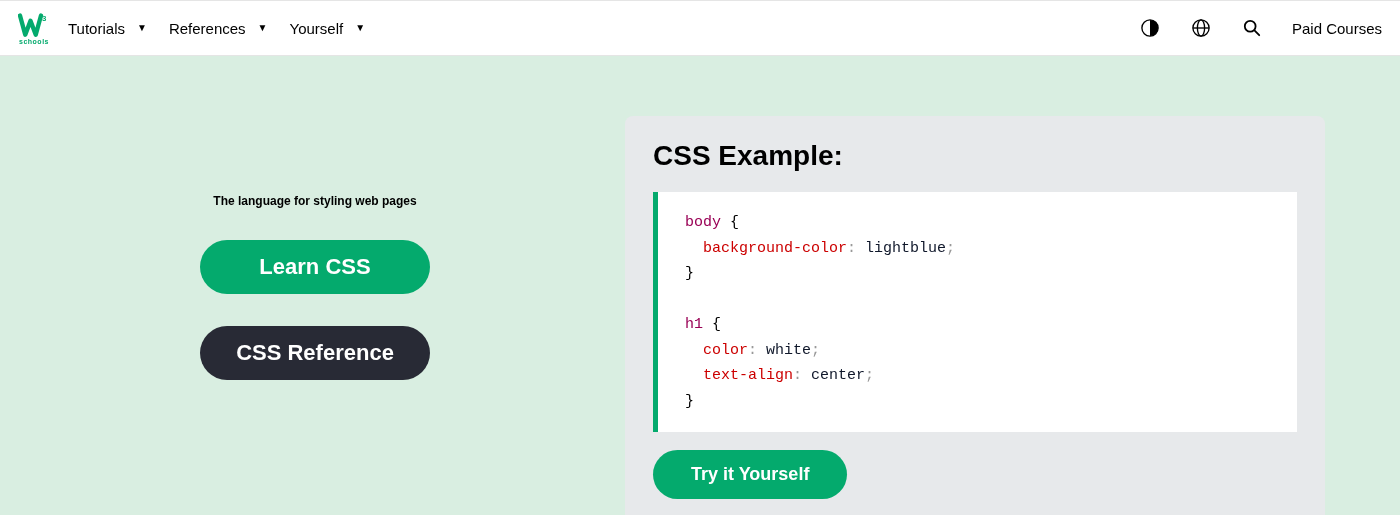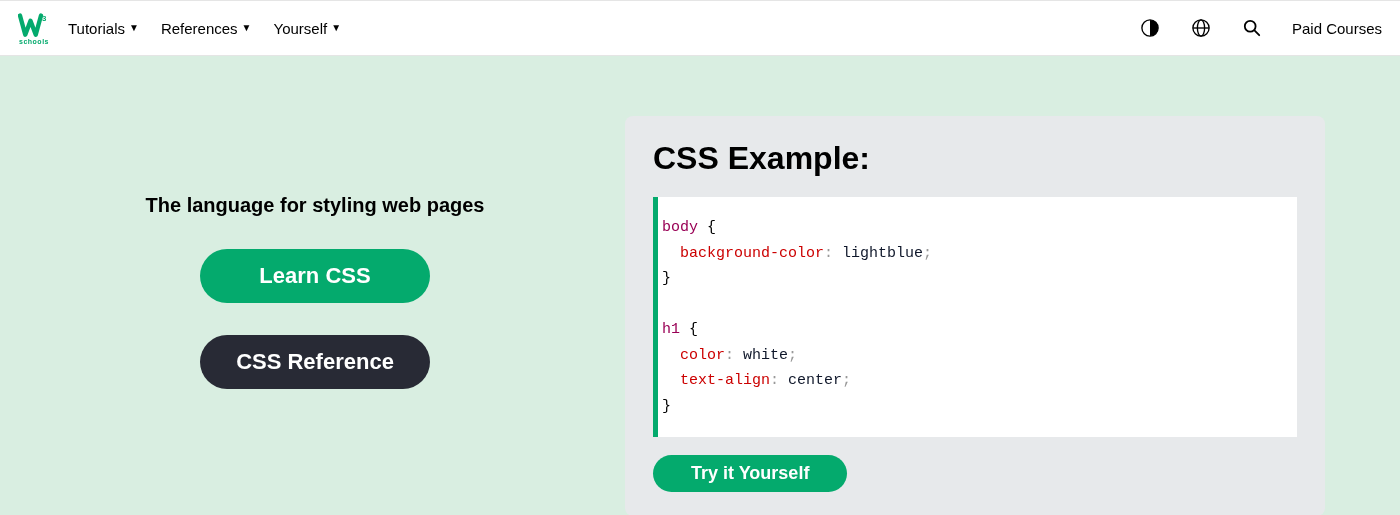--- a/index.html
+++ b/index.html
@@ -38,21 +38,21 @@
       display: flex;
       align-items: center;
       gap: 22px;
     }
     .nav-item {
       font-size: 15px;
       color: #000;
       cursor: pointer;
       display: flex;
       align-items: center;
-      gap: 4px;
+      gap: 12px;
       font-weight: 400;
     }
     .caret {
       font-size: 10px;
       line-height: 1;
     }
     .nav-right {
       margin-left: auto;
       display: flex;
       align-items: center;
@@ -97,21 +97,21 @@
       padding-top: 40px;
     }
     .hero-title {
       font-size: 95px;
       font-weight: 800;
       color: #000;
       letter-spacing: -2px;
       line-height: 1;
     }
     .hero-subtitle {
-      font-size: 20px;
+      font-size: 12px;
       font-weight: 700;
       color: #000;
       margin-top: 38px;
     }
     .hero-btn {
       margin-top: 32px;
       width: 230px;
       padding: 14px 0;
       border: none;
       border-radius: 28px;
@@ -130,46 +130,46 @@
     }
     .hero-right {
       width: 700px;
     }
     .example-card {
       background: #e7e9eb;
       border-radius: 8px;
       padding: 24px 28px 24px;
     }
     .example-title {
-      font-size: 32px;
+      font-size: 28px;
       font-weight: 700;
       color: #000;
       margin-bottom: 20px;
     }
     .code-block {
       background: #fff;
       border-left: 5px solid #04AA6D;
-      padding: 18px 4px;
+      padding: 18px 27px;
       font-family: Consolas, 'Courier New', monospace;
       font-size: 15px;
       line-height: 1.7;
       white-space: pre;
     }
     .sel { color: #905; }
     .prop { color: #c00; }
     .val { color: #0f172a; }
     .colon { color: #999; }
     .try-btn {
       display: inline-block;
       margin-top: 18px;
       background: #04AA6D;
       color: #fff;
       border: none;
       border-radius: 28px;
-      padding: 8px 38px;
+      padding: 14px 38px;
       font-size: 18px;
       font-weight: 600;
       cursor: pointer;
       text-align: center;
     }
   </style>
 </head>
 <body>
 
 <div class="topbar">

